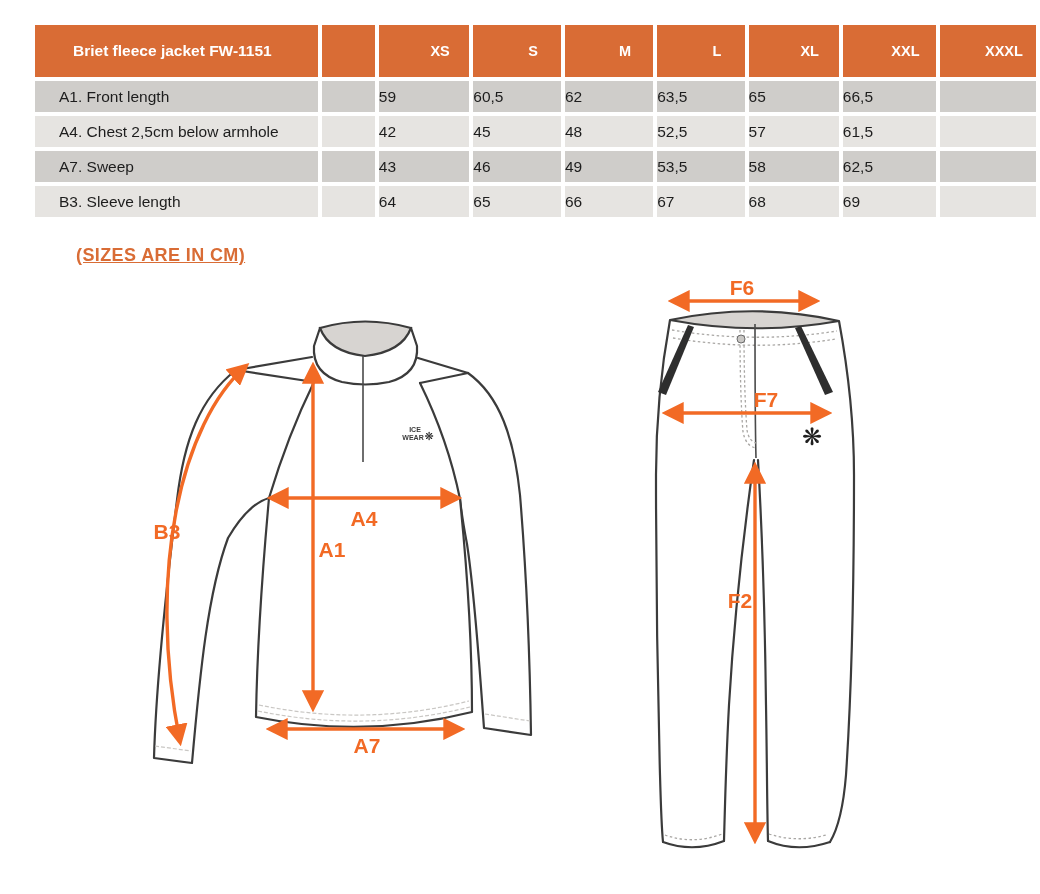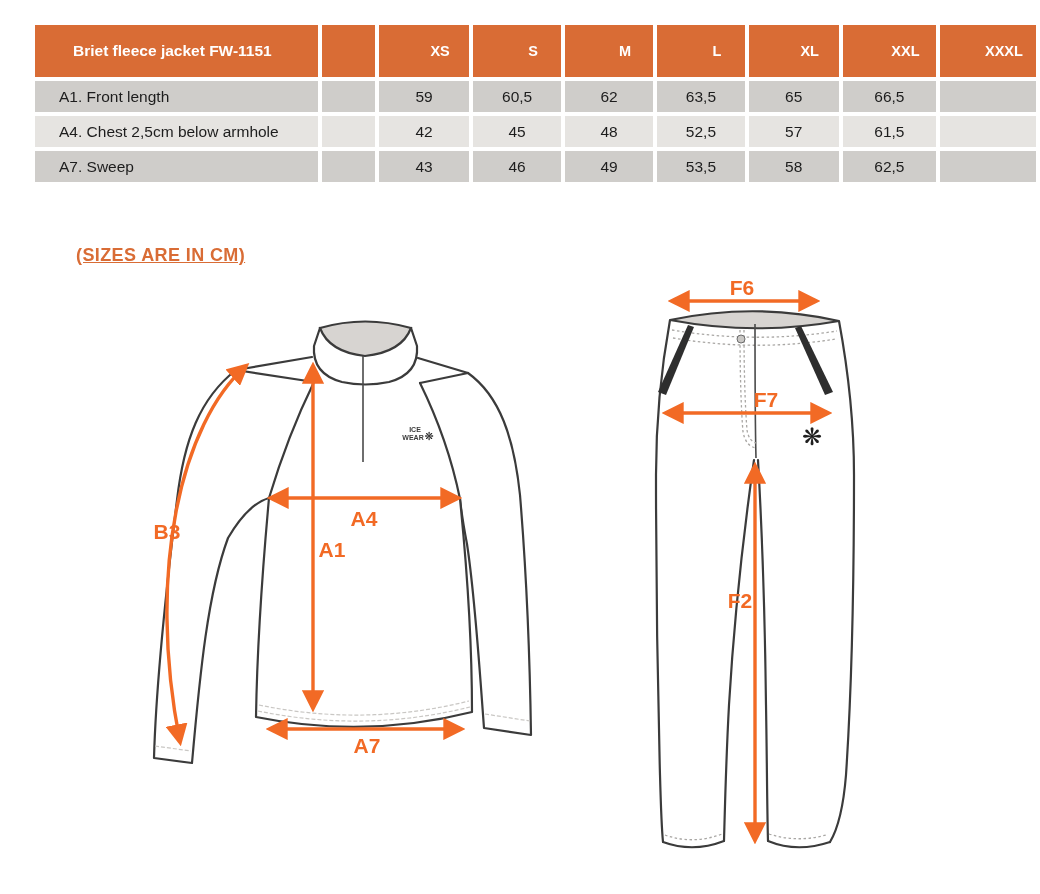--- a/index.html
+++ b/index.html
@@ -14,21 +14,21 @@
   html,body{margin:0;padding:0;background:#fff;}
   #screen{position:relative;width:1040px;height:894px;background:#fff;overflow:hidden;
           font-family:"Liberation Sans",sans-serif;}
   
   table.size-chart{position:absolute;left:31px;top:21px;border-collapse:separate;border-spacing:4px;}
   table.size-chart th{background:var(--orange);color:#fff;height:52px;font-weight:bold;
                       font-size:14.5px;text-align:center;padding:0;}
   table.size-chart th.label-col{width:330px;text-align:left;padding-left:38px;font-size:15.5px;}
   table.size-chart th.gap-col{width:75px;}
   table.size-chart th.size-col{width:75px;padding-left:32px;}
-  table.size-chart td{height:31px;width:75px;text-align:center;font-size:15.5px;color:#1d1d1d;padding:0;}
+  table.size-chart td{height:31px;width:75px;font-size:15.5px;color:#1d1d1d;padding:0;}
   table.size-chart td.label-cell{width:330px;text-align:left;padding-left:24px;}
   tr.row-dark td{background:var(--row-dark);}
   tr.row-light td{background:var(--row-light);}
   
   .note{position:absolute;left:76px;top:245px;color:var(--orange);
         font-size:18px;font-weight:bold;letter-spacing:.4px;text-decoration:underline;}
   
   svg{position:absolute;overflow:visible;}
   #jacket-svg{left:130px;top:290px;}
   #pants-svg{left:630px;top:280px;}
@@ -92,20 +92,31 @@
         <td class="label-cell">A7. Sweep</td>
         <td></td>
         <td>43</td>
         <td>46</td>
         <td>49</td>
         <td>53,5</td>
         <td>58</td>
         <td>62,5</td>
         <td></td>
       </tr>
+      <tr class="row-light">
+        <td class="label-cell">B3. Sleeve length</td>
+        <td></td>
+        <td>64</td>
+        <td>65</td>
+        <td>66</td>
+        <td>67</td>
+        <td>68</td>
+        <td>69</td>
+        <td></td>
+      </tr>
     </tbody>
   </table>
 
   <div class="note">(SIZES ARE IN CM)</div>
 
   <svg id="jacket-svg" width="470" height="510" viewBox="0 0 470 510">
     <defs>
       <marker id="ahj" viewBox="0 0 10 10" refX="8" refY="5" markerWidth="6.5" markerHeight="6.5" orient="auto-start-reverse">
         <path d="M0,0 L10,5 L0,10 Z" class="ah"></path>
       </marker>

